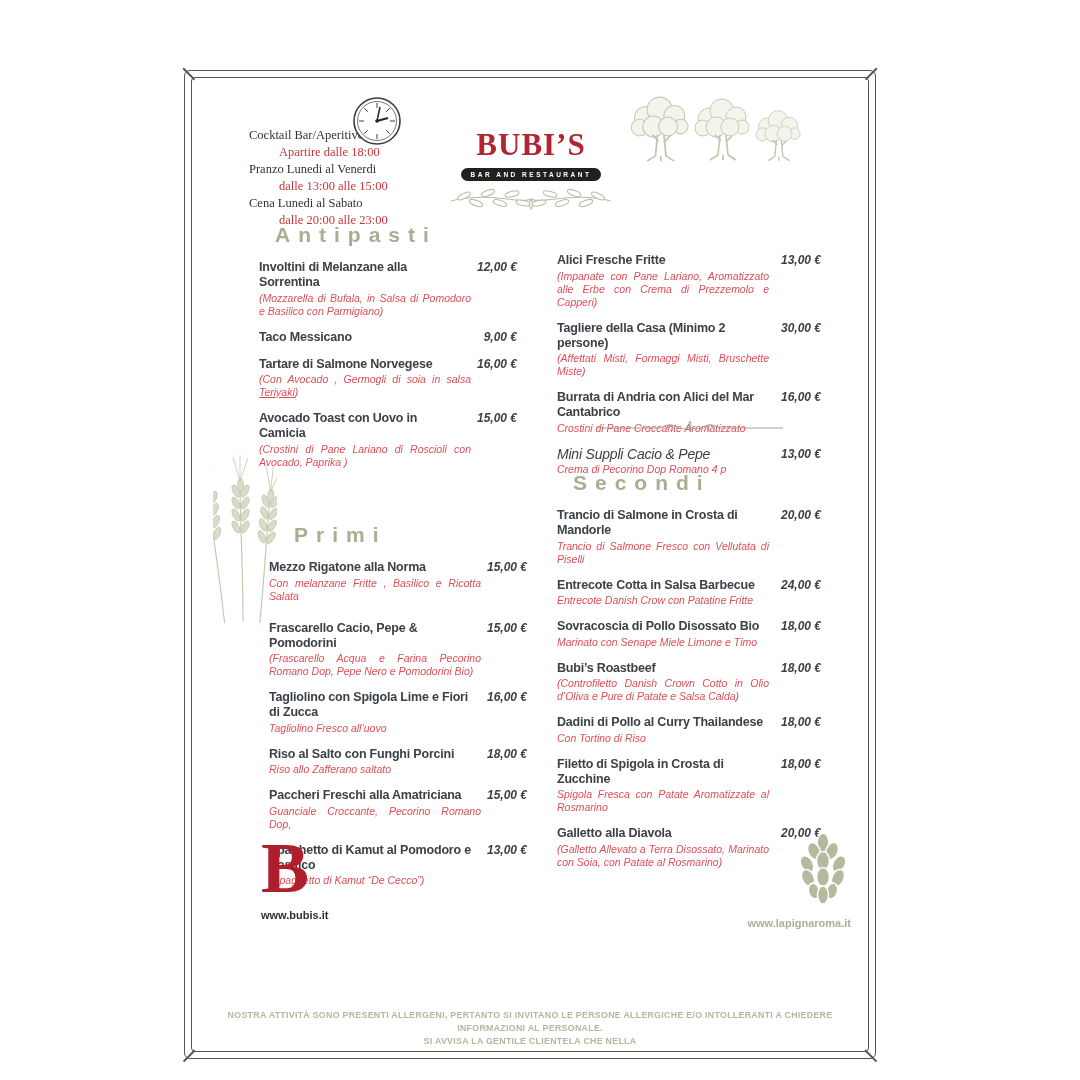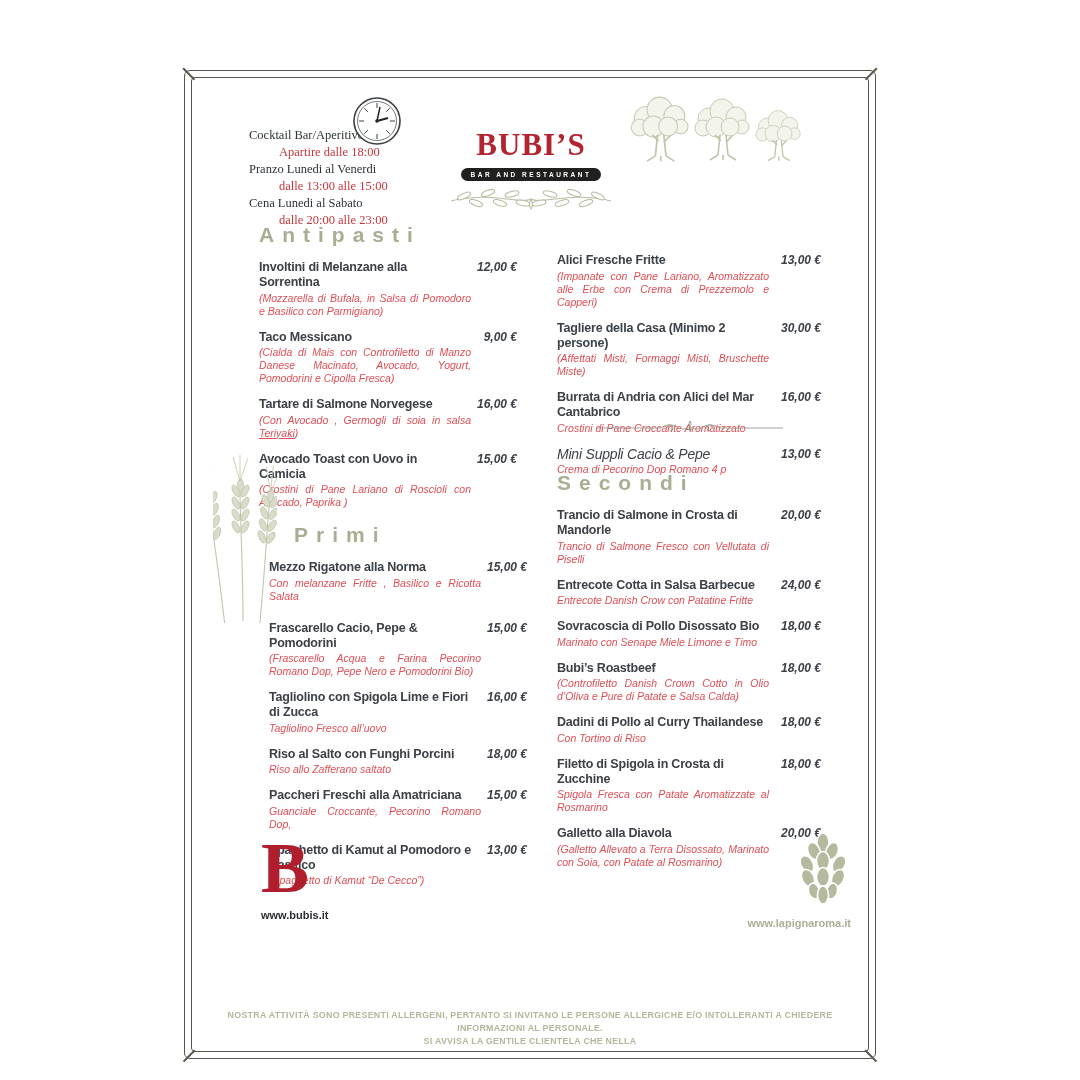--- a/index.html
+++ b/index.html
@@ -23,21 +23,21 @@
   .clock{position:absolute;left:166px;top:24px;}
   .logo-block{position:absolute;left:255px;top:56px;width:182px;text-align:center;}
   .wordmark{font-family:"Liberation Serif",serif;font-weight:700;font-size:31px;
             letter-spacing:1px;color:#b32431;}
   .badge{display:inline-block;margin-top:4px;background:#20211f;color:#fff;border-radius:8px;
          font-size:6.5px;font-weight:700;letter-spacing:2.5px;padding:3px 10px;}
   .branch{margin-top:2px;}
   .trees{position:absolute;left:440px;top:22px;}
 
   
-  .sec-title{font-weight:700;font-size:21px;letter-spacing:8px;color:#a9ae93;margin:0 0 13px 0;}
+  .sec-title{font-weight:700;font-size:21px;letter-spacing:8px;color:#a9ae93;margin:0 0 13px 16px;}
   .item{margin-bottom:12px;}
   .ihead{display:flex;justify-content:space-between;align-items:flex-start;}
   .iname{font-size:12.5px;font-weight:600;color:#3b4147;letter-spacing:-0.2px;line-height:15px;}
   .iname.it{font-style:italic;font-size:14px;font-weight:500;}
   .iprice{font-size:12px;font-style:italic;font-weight:600;color:#3b4147;white-space:nowrap;
           margin-left:10px;line-height:15px;}
   .idesc{font-size:10.5px;font-style:italic;color:#df4e55;max-width:212px;line-height:13px;
          margin-top:1.5px;text-align:justify;}
   .idesc .u{text-decoration:underline;}
   .col-a-left{position:absolute;left:74px;top:152px;width:258px;}
@@ -163,21 +163,20 @@
           <span class="iprice">12,00 €</span>
         </div>
         <div class="idesc">(Mozzarella di Bufala, in Salsa di Pomodoro e Basilico con Parmigiano)</div>
       </div>
 
       <div class="item">
         <div class="ihead">
           <span class="iname">Taco Messicano</span>
           <span class="iprice">9,00 €</span>
         </div>
-        <div class="idesc">(Cialda di Mais con Controfiletto di Manzo Danese Macinato, Avocado, Yogurt, Pomodorini e Cipolla Fresca)</div>
       </div>
 
       <div class="item">
         <div class="ihead">
           <span class="iname">Tartare di Salmone Norvegese</span>
           <span class="iprice">16,00 €</span>
         </div>
         <div class="idesc"><span>(Con Avocado , Germogli di soia in salsa </span><span class="u">Teriyaki</span><span>)</span></div>
       </div>
 

